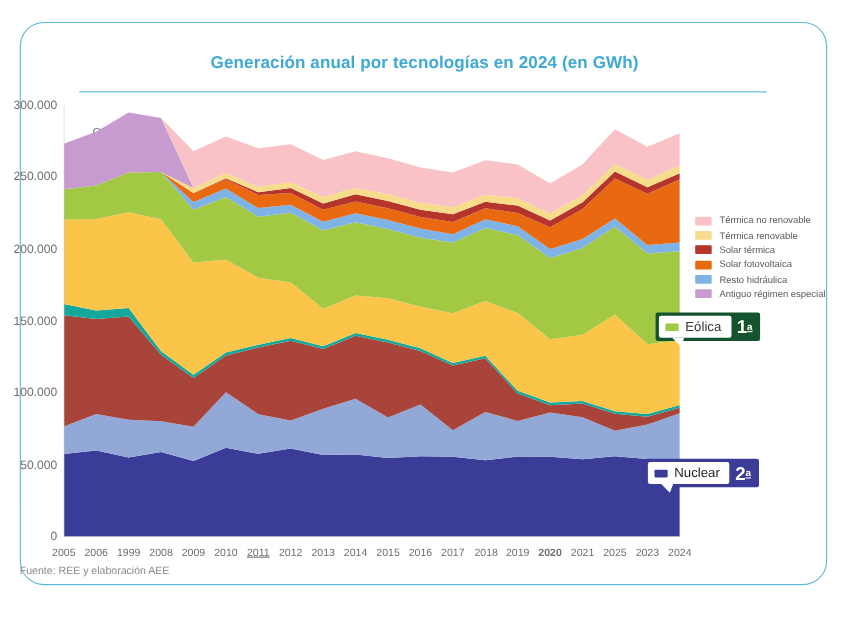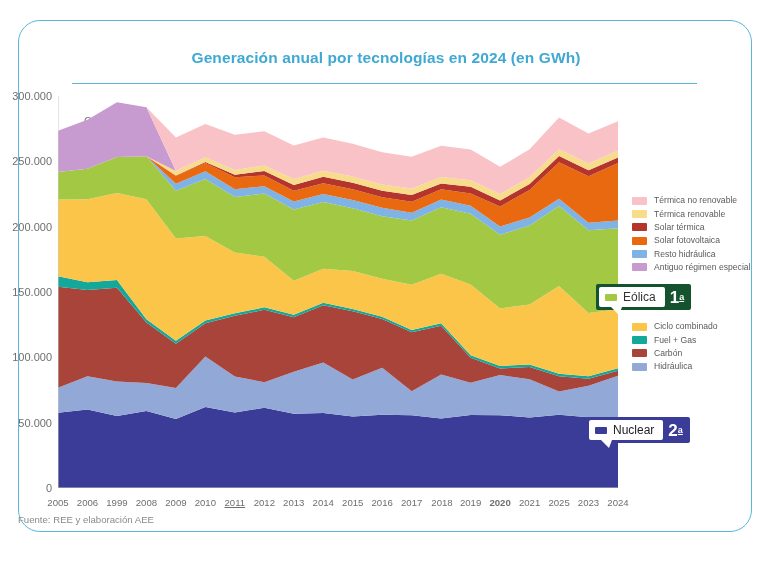--- a/index.html
+++ b/index.html
@@ -238,38 +238,20 @@
       </div>
       <div class="legend-row">
         <span class="legend-swatch" style="background: rgb(127, 178, 229);"></span>
         <span class="legend-label">Resto hidráulica</span>
       </div>
       <div class="legend-row">
         <span class="legend-swatch" style="background: rgb(199, 155, 208);"></span>
         <span class="legend-label">Antiguo régimen especial</span>
       </div>
     </div>
-  <div class="legend-block" id="legend-bottom">
-      <div class="legend-row">
-        <span class="legend-swatch" style="background: rgb(251, 197, 74);"></span>
-        <span class="legend-label">Ciclo combinado</span>
-      </div>
-      <div class="legend-row">
-        <span class="legend-swatch" style="background: rgb(20, 168, 155);"></span>
-        <span class="legend-label">Fuel + Gas</span>
-      </div>
-      <div class="legend-row">
-        <span class="legend-swatch" style="background: rgb(168, 68, 58);"></span>
-        <span class="legend-label">Carbón</span>
-      </div>
-      <div class="legend-row">
-        <span class="legend-swatch" style="background: rgb(146, 169, 216);"></span>
-        <span class="legend-label">Hidráulica</span>
-      </div>
-    </div>
 
   <div class="callout" id="callout-eolica" style="background: #14532d;">
     <div class="bubble">
       <span class="bub-swatch" style="background: rgb(163, 200, 68);"></span>
       <span class="bub-text">Eólica</span>
     </div>
     <div class="rank">
       <span>1</span>
         <sup>a</sup>
     </div>

